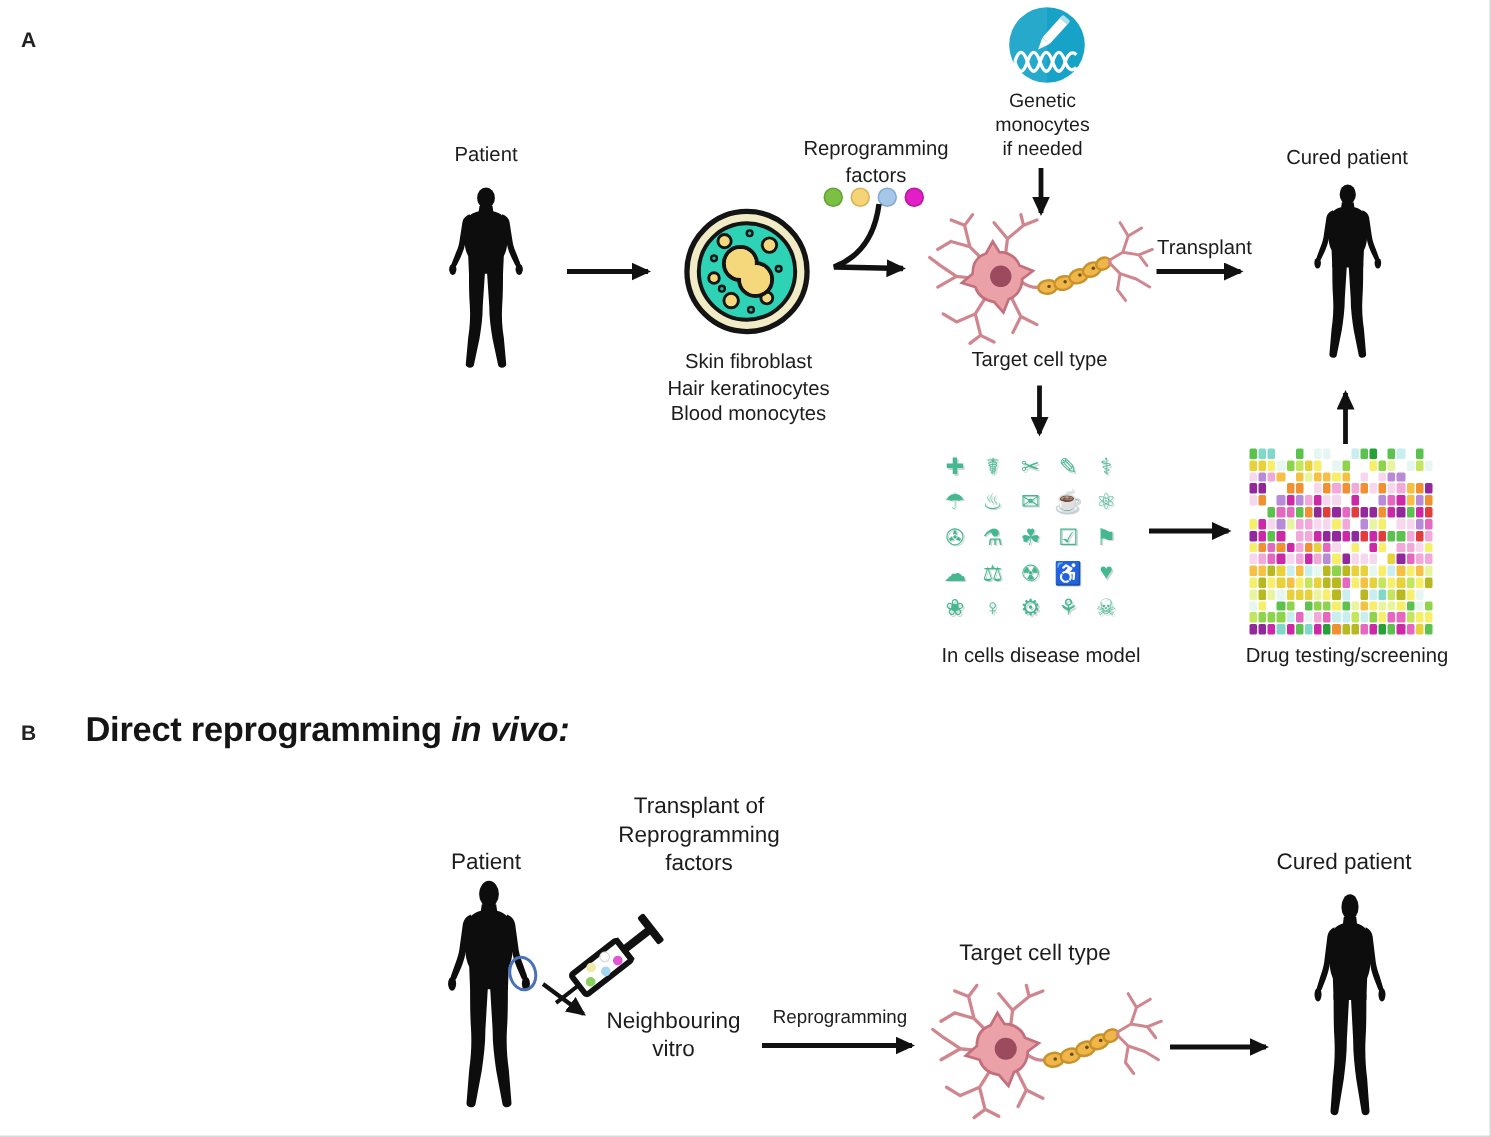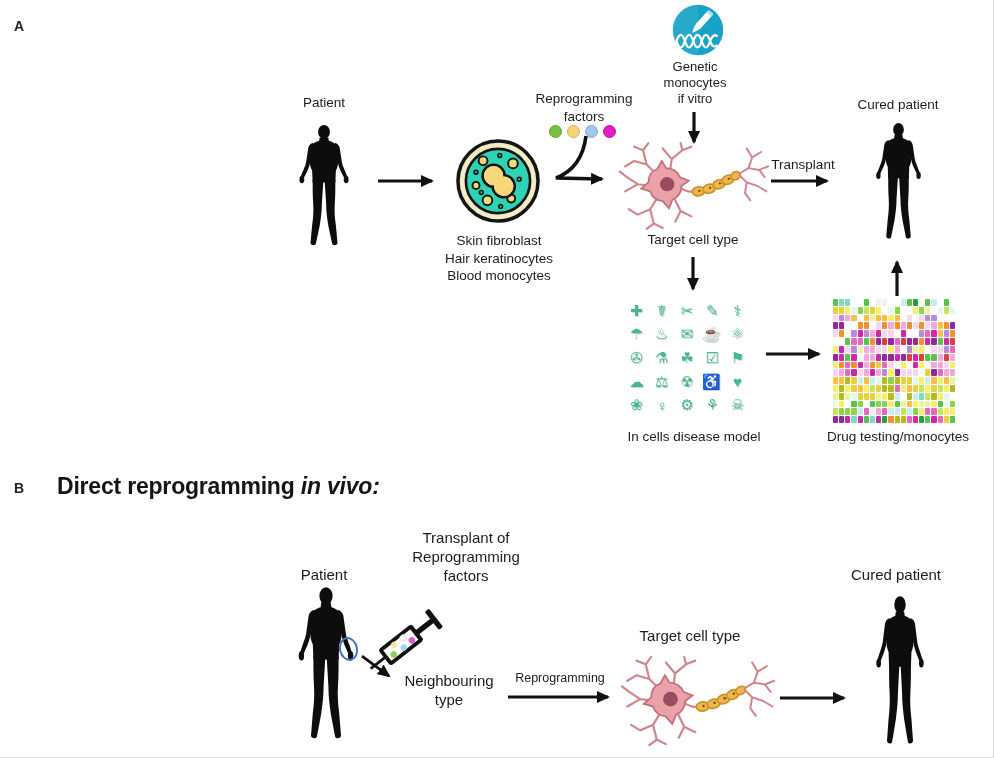--- a/index.html
+++ b/index.html
@@ -153,21 +153,21 @@
       <span class="factor-dot" style="background: rgb(166, 199, 232); border: 1.5px solid rgb(133, 170, 211);"></span>
       <span class="factor-dot" style="background: rgb(225, 31, 196); border: 1.5px solid rgb(181, 23, 161);"></span>
     </div>
 
   <svg class="abs" style="left:670px;top:2px;width:56px;height:56px;" viewBox="0 0 60 60">
       <use href="#genesym"></use>
     </svg>
   <div class="lbl" style="left:695px;top:59px;line-height:16px;font-size:13px;">
     <div>Genetic</div>
     <div>monocytes</div>
-    <div>if vitro</div>
+    <div>if needed</div>
   </div>
 
   <svg class="abs" style="left:618px;top:140px;width:152px;height:92px;" viewBox="0 0 170 100">
       <use href="#neuronsym"></use>
     </svg>
   <div class="lbl" style="left:693px;top:231px;">Target cell type</div>
 
   <div class="lbl" style="left:803px;top:156px;">Transplant</div>
 
   <div class="lbl" style="left:898px;top:96px;">Cured patient</div>
@@ -519,21 +519,21 @@
       <i style="background: rgb(184, 184, 32);"></i>
       <i style="background: rgb(230, 103, 192);"></i>
       <i style="background: rgb(204, 40, 168);"></i>
       <i style="background: rgb(40, 160, 56);"></i>
       <i style="background: rgb(91, 194, 78);"></i>
       <i style="background: rgb(204, 40, 168);"></i>
       <i style="background: rgb(230, 103, 192);"></i>
       <i style="background: rgb(232, 210, 60);"></i>
       <i style="background: rgb(91, 194, 78);"></i>
     </div>
-  <div class="lbl" style="left:898px;top:428px;">Drug testing/monocytes</div>
+  <div class="lbl" style="left:898px;top:428px;">Drug testing/screening</div>
 
   <div class="panel-tag" style="left:14px;top:480px;">B</div>
   <div class="title" style="left:57px;top:473px;">
     <span>Direct reprogramming </span><span class="it">in vivo:</span>
   </div>
 
   <div class="lbl big" style="left:466px;top:528px;">
     <div>Transplant of</div>
     <div>Reprogramming</div>
     <div>factors</div>
@@ -546,21 +546,21 @@
 
   <svg class="abs" style="left:350px;top:566px;width:92px;height:92px;" viewBox="0 0 100 100">
     <g transform="translate(50 52) rotate(-38) translate(-60 -20)">
         <use href="#syringesym"></use>
       </g>
   </svg>
   <div class="blue-ring"></div>
 
   <div class="lbl big" style="left:449px;top:671px;">
     <div>Neighbouring</div>
-    <div>type</div>
+    <div>vitro</div>
   </div>
 
   <div class="lbl small" style="left:560px;top:670px;">Reprogramming</div>
 
   <div class="lbl big" style="left:690px;top:626px;">Target cell type</div>
   <svg class="abs" style="left:620px;top:648px;width:156px;height:106px;" viewBox="0 0 170 100">
       <use href="#neuronsym"></use>
     </svg>
 
   <div class="lbl big" style="left:896px;top:565px;">Cured patient</div>

